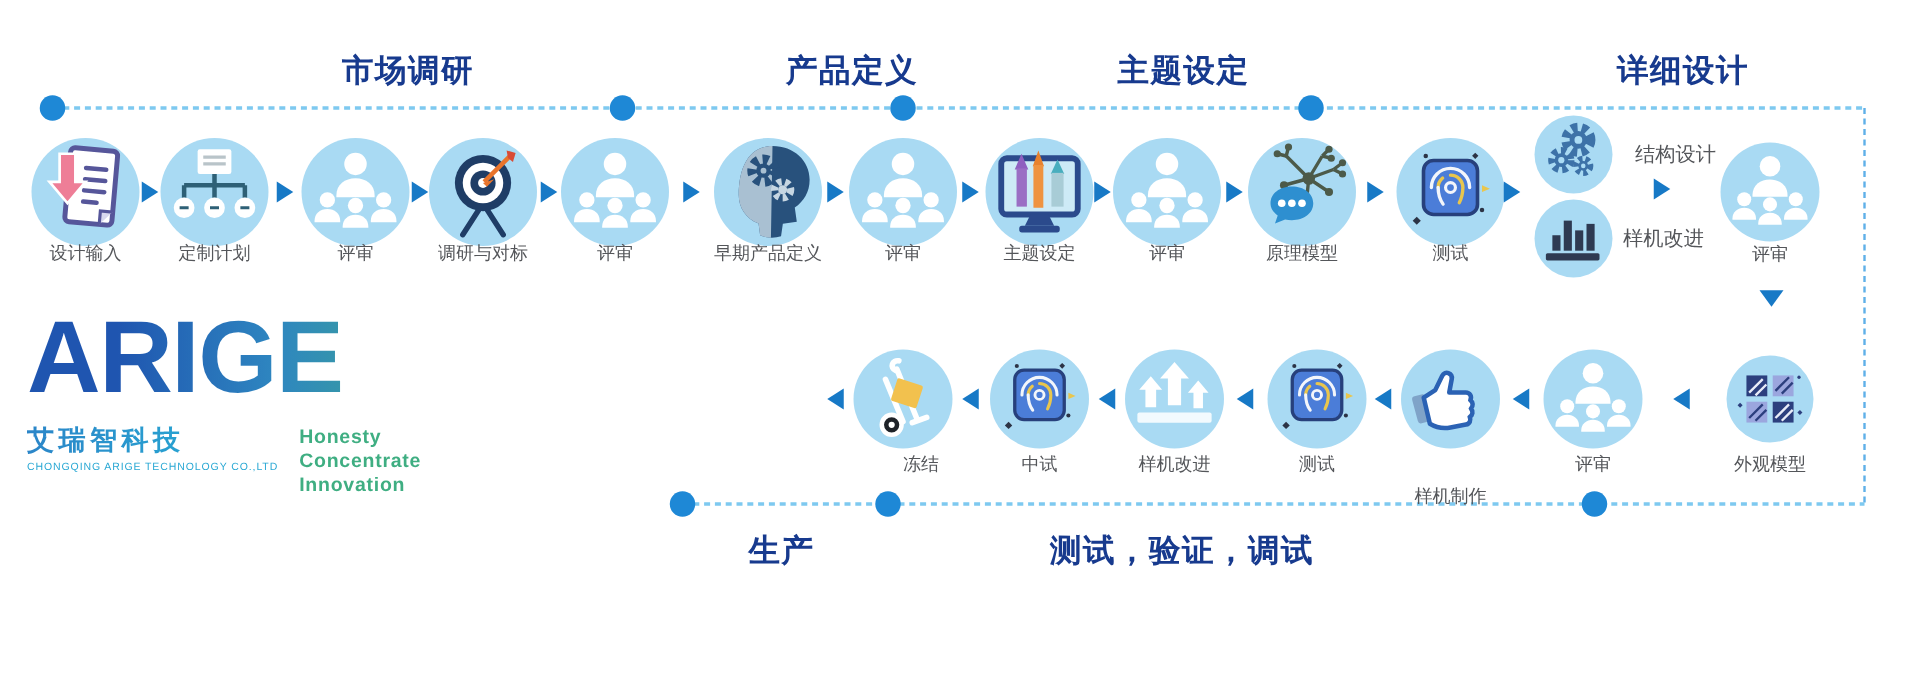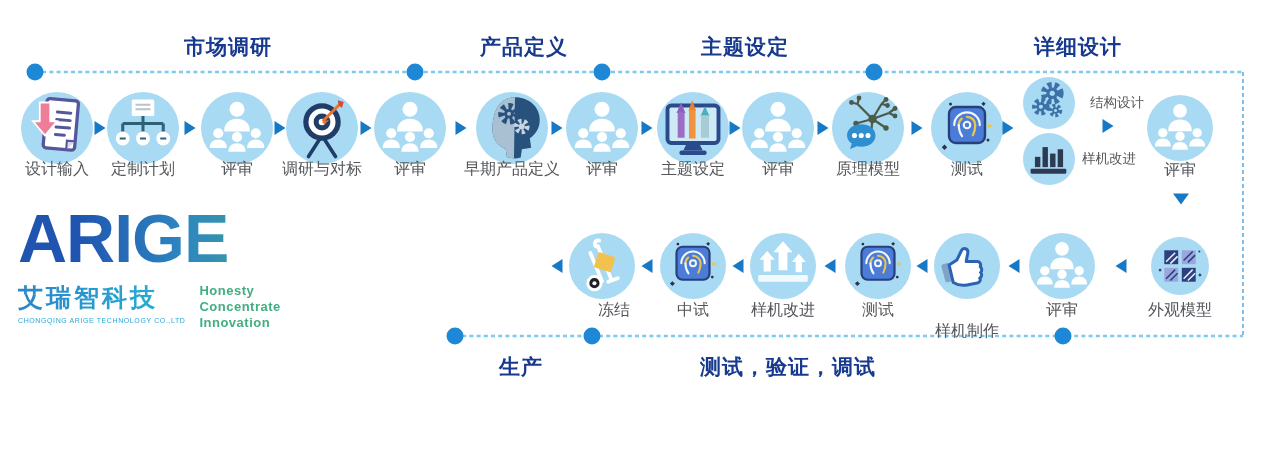--- a/index.html
+++ b/index.html
@@ -1,42 +1,42 @@
 <!DOCTYPE html>
 <html><head>
 <meta charset="utf-8">
 <style>
   html,body{margin:0;padding:0;background:#fff;}
   #canvas{position:relative;width:1278px;height:453px;background:#fff;overflow:hidden;
           font-family:"Liberation Sans","DejaVu Sans",sans-serif;}
   #timeline-svg{position:absolute;left:0;top:0;}
   .phase-label{position:absolute;transform:translateX(-50%);font-size:21px;font-weight:bold;
-               color:#173a8e;letter-spacing:1px;white-space:nowrap;}
+               color:#173a8e;letter-spacing:1px;white-space:nowrap;margin-left:44px;}
   .bottom-phase-label{position:absolute;transform:translateX(-50%);font-size:21px;font-weight:bold;
                color:#173a8e;letter-spacing:1px;white-space:nowrap;}
   .step{position:absolute;}
   .circle{position:absolute;border-radius:50%;background:#a9daf3;}
   .circle svg{overflow:visible;display:block;}
-  .step-label{position:absolute;transform:translate(-50%,-50%);font-size:16px;color:#54565a;
+  .step-label{position:absolute;transform:translate(-50%,-50%);font-size:12px;color:#54565a;
               white-space:nowrap;}
   .side-label{position:absolute;transform:translateY(-50%);font-size:13.5px;color:#54565a;white-space:nowrap;}
   .arrow{position:absolute;width:0;height:0;transform:translate(-50%,-50%);}
   .arrow-r{border-top:7px solid transparent;border-bottom:7px solid transparent;border-left:11px solid #1779c6;}
   .arrow-l{border-top:7px solid transparent;border-bottom:7px solid transparent;border-right:11px solid #1779c6;}
   .arrow-d{border-left:8px solid transparent;border-right:8px solid transparent;border-top:11px solid #1779c6;}
   
   #logo{position:absolute;left:18px;top:204px;width:300px;}
   .brand-line{font-size:11px;font-weight:bold;letter-spacing:5px;white-space:nowrap;
               background:linear-gradient(90deg,#2f9fd8,#3fae8c);-webkit-background-clip:text;
               background-clip:text;color:transparent;}
   .brand-name{font-size:68px;line-height:0.95;font-weight:bold;letter-spacing:-1px;margin-top:2px;
               background:linear-gradient(90deg,#1f55b0 20%,#2e86c0 55%,#43b185);-webkit-background-clip:text;
               background-clip:text;color:transparent;}
   .logo-bottom{display:flex;margin-top:10px;}
-  .company-cn{font-size:25px;font-weight:bold;letter-spacing:3px;white-space:nowrap;
+  .company-cn{font-size:18px;font-weight:bold;letter-spacing:3px;white-space:nowrap;
               background:linear-gradient(90deg,#2b85c8,#26b2d6);-webkit-background-clip:text;
               background-clip:text;color:transparent;}
   .company-en{font-size:7px;color:#29a8d4;letter-spacing:0.6px;margin-top:3px;white-space:nowrap;}
   .slogan{margin-left:14px;margin-top:2px;}
   .slogan div{font-size:13px;font-weight:bold;color:#3fae82;line-height:1.25;letter-spacing:0.5px;}
 </style>
 </head>
 <body>
 
 <div id="canvas">

